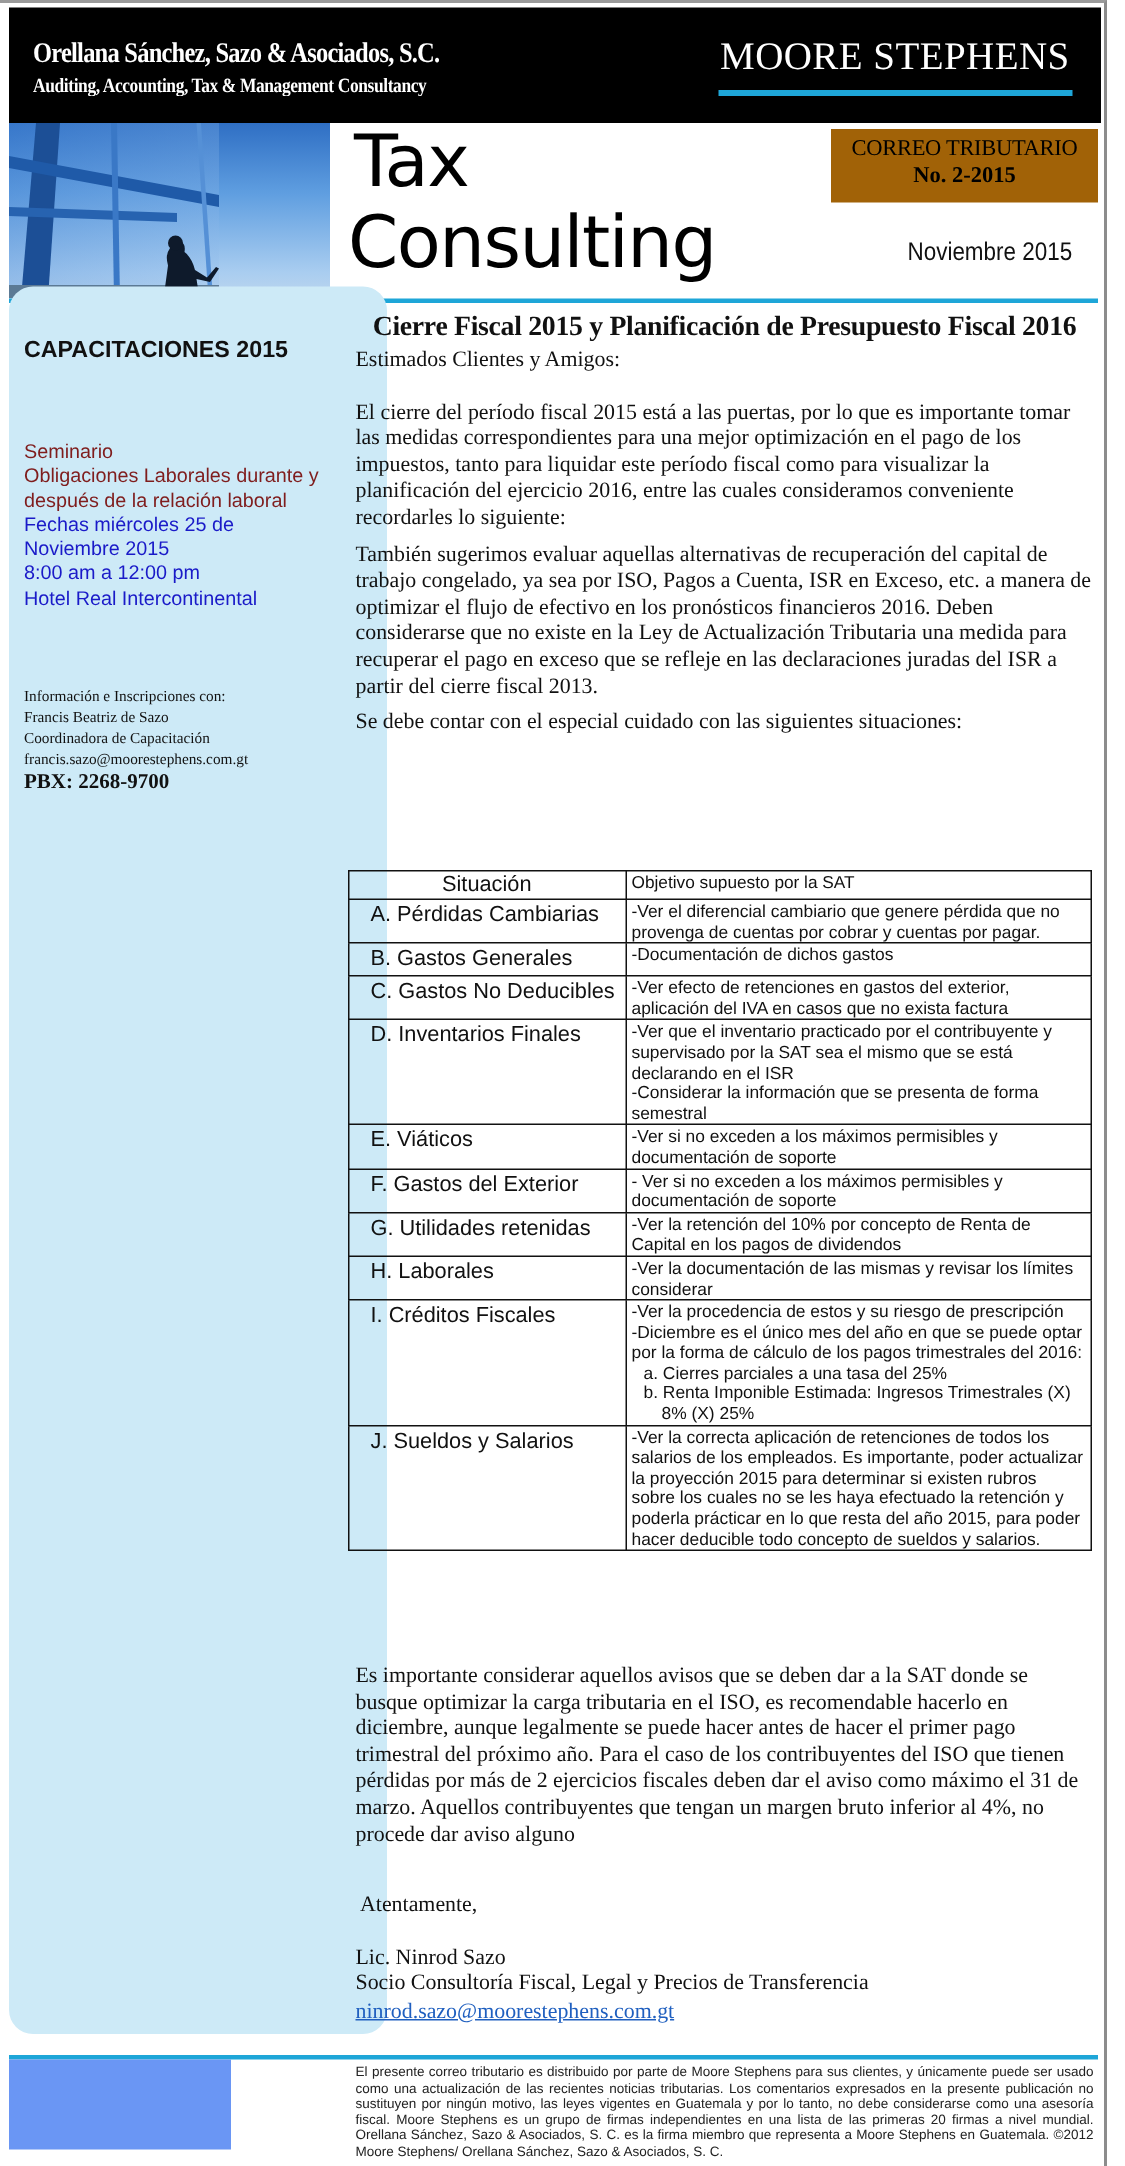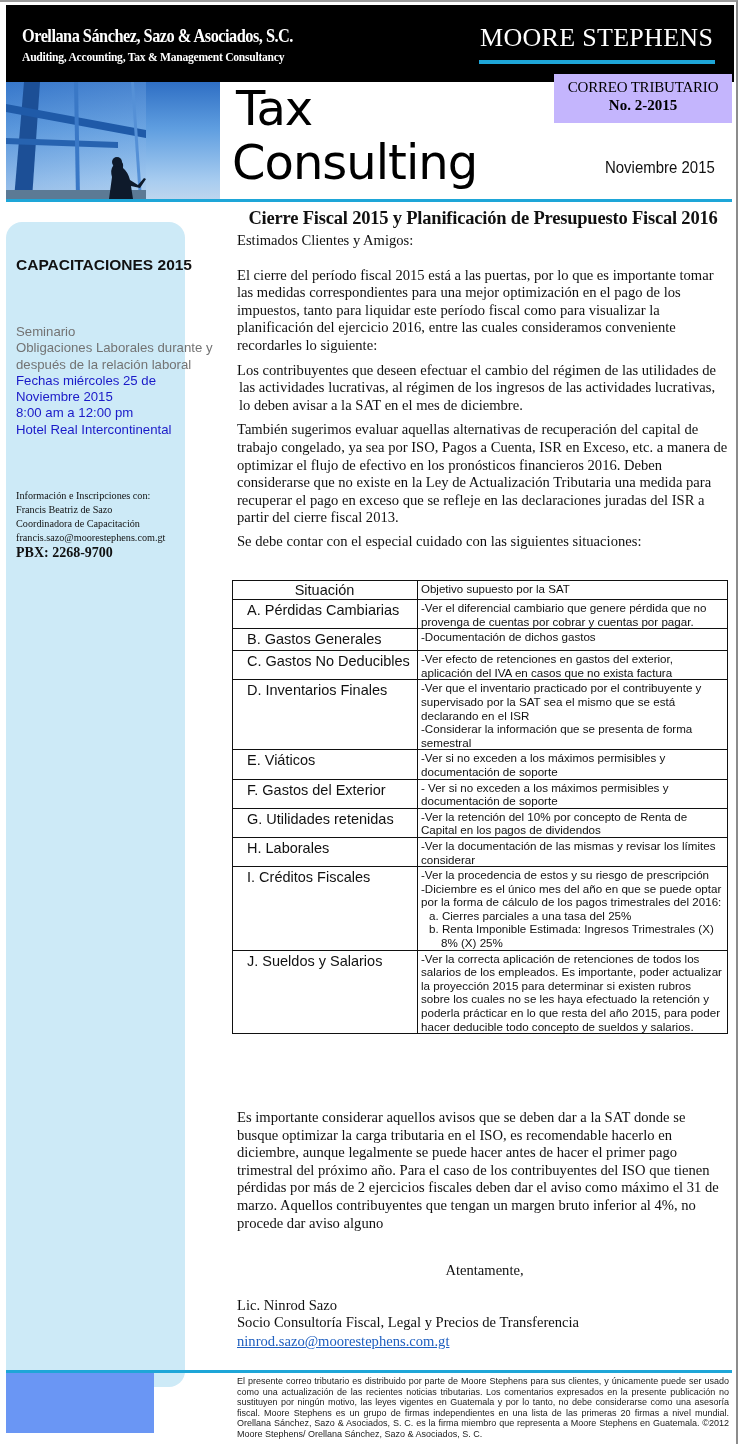--- a/index.html
+++ b/index.html
@@ -15,32 +15,32 @@
 
   
   .photo { position: absolute; left: 6px; top: 80px; width: 214px; height: 117px; overflow: hidden;
     background: linear-gradient(180deg, #2f6fc4 0%, #5f9ee0 40%, #a9cdf0 85%, #bdd6ee 100%); }
   .photo svg { position: absolute; left: 0; top: 0; }
 
   
   .title-tax { position: absolute; left: 236px; top: 82px; font-family: "DejaVu Sans", sans-serif; font-size: 48px; color: #000; line-height: 1; letter-spacing: -1px; }
   .title-consulting { position: absolute; left: 232px; top: 136px; font-family: "DejaVu Sans", sans-serif; font-size: 48px; color: #000; line-height: 1; letter-spacing: -1px; }
 
-  .correo-box { position: absolute; left: 554px; top: 72px; width: 178px; height: 49px; background: #c4b5fd; text-align: center; font-family: "Liberation Serif", serif; color: #000; }
+  .correo-box { position: absolute; left: 554px; top: 84px; width: 178px; height: 49px; background: #a16207; text-align: center; font-family: "Liberation Serif", serif; color: #000; }
   .correo-line1 { font-size: 15px; margin-top: 5px; letter-spacing: -0.2px; }
   .correo-line2 { font-size: 15px; font-weight: bold; margin-top: 1px; }
   .issue-date { position: absolute; left: 605px; top: 156px; font-family: "Liberation Sans", sans-serif; font-size: 17px; color: #111; transform: scaleX(0.88); transform-origin: left; white-space: nowrap; }
 
   .rule-top { position: absolute; left: 6px; top: 197px; width: 726px; height: 3px; background: #1ea6d8; }
 
   
-  .sidebar { position: absolute; left: 6px; top: 220px; width: 179px; height: 1165px; background: #cdeaf7; border-radius: 16px; }
+  .sidebar { position: absolute; left: 6px; top: 189px; width: 252px; height: 1165px; background: #cdeaf7; border-radius: 16px; }
   .sb-head { position: absolute; left: 10px; top: 33px; font-family: "Liberation Sans", sans-serif; font-weight: bold; font-size: 15.5px; line-height: 20px; color: #111; width: 200px; }
   .sb-event { position: absolute; left: 10px; top: 102px; font-family: "Liberation Sans", sans-serif; font-size: 13.2px; line-height: 16.3px; width: 205px; }
-  .sb-black { color: #737373; }
+  .sb-black { color: #7f1d1d; }
   .sb-blue { color: #1a1ac8; }
   .sb-contact { position: absolute; left: 10px; top: 267px; font-family: Liberation Serif, serif; font-size: 10.2px; line-height: 14px; color: #111; width: 210px; }
   .sb-pbx { font-size: 14px; font-weight: bold; line-height: 16px; }
 
   
   .main { position: absolute; left: 237px; top: 206px; width: 492px; font-family: "Liberation Serif", serif; color: #111; }
   .article-title { text-align: center; font-weight: bold; font-size: 18.5px; line-height: 20px; margin: 0; letter-spacing: -0.2px; }
   .p { font-size: 14.6px; line-height: 17.6px; margin: 0; }
   .greeting { margin-top: 4px; }
   .p1 { margin-top: 17px; }
@@ -54,21 +54,21 @@
   .tax-table th { font-weight: normal; }
   .col-sit { width: 185px; }
   .th-sit { font-size: 14.5px; text-align: center; line-height: 18px; margin-left: 40px; }
   .th-obj { font-size: 11.5px; text-align: left; line-height: 14px; padding-top: 1px !important; }
   .sit { font-size: 14.5px; line-height: 18px; padding-left: 14px !important; padding-top: 1px !important; }
   .obj { font-size: 11.6px; line-height: 13.6px; padding-top: 1px !important; }
   .obj div { white-space: normal; }
   .sub { padding-left: 8px; }
 
   .main2 { position: absolute; left: 237px; top: 1107px; width: 492px; font-family: "Liberation Serif", serif; color: #111; }
-  .closing { margin-top: 30px; padding-left: 3px; text-align: center; }
+  .closing { margin-top: 30px; padding-left: 3px; }
   .sig { margin-top: 17px; }
   .email-link { color: #1f5fbf; text-decoration: underline; }
 
   .rule-bottom { position: absolute; left: 6px; top: 1368px; width: 726px; height: 3px; background: #1ea6d8; }
   .footer-blue { position: absolute; left: 6px; top: 1371px; width: 148px; height: 60px; background: #6a96f4; }
   .footer-text { position: absolute; left: 237px; top: 1374px; width: 492px; font-family: "Liberation Sans", sans-serif; font-size: 9px; line-height: 10.6px; color: #222; text-align: justify; }
 </style>
 </head>
 <body>
 
@@ -127,21 +127,20 @@
       <div>Coordinadora de Capacitación</div>
       <div>francis.sazo@moorestephens.com.gt</div>
       <div class="sb-pbx">PBX: 2268-9700</div>
     </div>
   </div>
 
   <div class="main">
     <h1 class="article-title">Cierre Fiscal 2015 y Planificación de Presupuesto Fiscal 2016</h1>
     <p class="p greeting">Estimados Clientes y Amigos:</p>
     <p class="p p1">El cierre del período fiscal 2015 está a las puertas, por lo que es importante tomar las medidas correspondientes para una mejor optimización en el pago de los impuestos, tanto para liquidar este período fiscal como para visualizar la planificación del ejercicio 2016, entre las cuales consideramos conveniente recordarles lo siguiente:</p>
-    <p class="p p2">Los contribuyentes que deseen efectuar el cambio del régimen de las utilidades de las actividades lucrativas, al régimen de los ingresos de las actividades lucrativas, lo deben avisar a la SAT en el mes de diciembre.</p>
     <p class="p p3">También sugerimos evaluar aquellas alternativas de recuperación del capital de trabajo congelado, ya sea por ISO, Pagos a Cuenta, ISR en Exceso, etc. a manera de optimizar el flujo de efectivo en los pronósticos financieros 2016. Deben considerarse que no existe en la Ley de Actualización Tributaria una medida para recuperar el pago en exceso que se refleje en las declaraciones juradas del ISR a partir del cierre fiscal 2013.</p>
     <p class="p p4">Se debe contar con el especial cuidado con las siguientes situaciones:</p>
   </div>
 
   <table class="tax-table">
     <colgroup>
         <col class="col-sit">
         <col>
       </colgroup>
     <thead>

